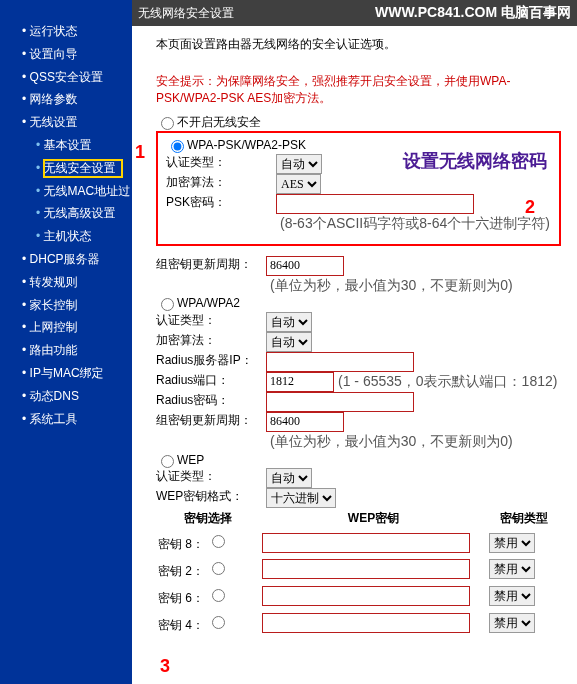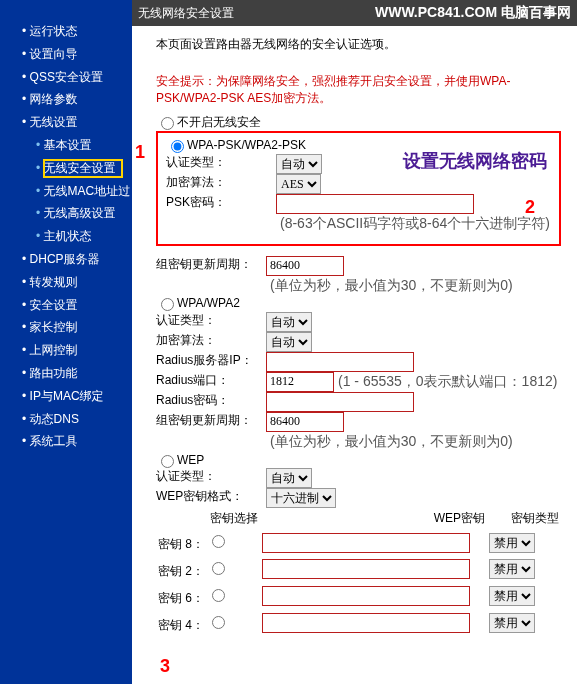--- a/index.html
+++ b/index.html
@@ -24,41 +24,40 @@
 .section{margin:10px 0 6px 0}
 .row{display:flex;align-items:flex-start;margin:0 0}
 .row label.col{width:110px}
 .row .hint{color:#555;margin-left:4px;font-size:14px}
 .boxed{border:2px solid red;padding:4px 8px 10px 8px;position:relative}
 .redcallout{position:absolute;right:12px;top:16px;color:#4c1d95;font:bold 18px SimSun;white-space:nowrap}
 input[type=text],input[type=password]{border:1px solid #b91c1c;height:18px;padding:0 3px;font:12px SimSun}
 select{border:1px solid #999;height:20px;font:12px SimSun;background:#efefef}
 .keytable{border-collapse:collapse;width:100%}
 .keytable td{padding:3px 2px;white-space:nowrap}
-.keytable th{font-weight:normal;text-align:right;padding:2px}
+.keytable th{font-weight:bold;text-align:center;padding:2px}
 </style>
 </head>
 <body>
 
 <div class="container">
   <div class="sidebar">
     <ul id="nav">
         <li class="l1">运行状态</li>
         <li class="l1">设置向导</li>
         <li class="l1">QSS安全设置</li>
         <li class="l1">网络参数</li>
         <li class="l1">无线设置</li>
         <li class="l2">基本设置</li>
         <li class="l2"><span class="highlight">无线安全设置</span></li>
         <li class="l2">无线MAC地址过滤</li>
         <li class="l2">无线高级设置</li>
         <li class="l2">主机状态</li>
         <li class="l1">DHCP服务器</li>
         <li class="l1">转发规则</li>
-        <li class="l1">安全设置</li>
         <li class="l1">家长控制</li>
         <li class="l1">上网控制</li>
         <li class="l1">路由功能</li>
         <li class="l1">IP与MAC绑定</li>
         <li class="l1">动态DNS</li>
         <li class="l1">系统工具</li>
       </ul>
   </div>
   <div class="main">
     <div class="titlebar">

